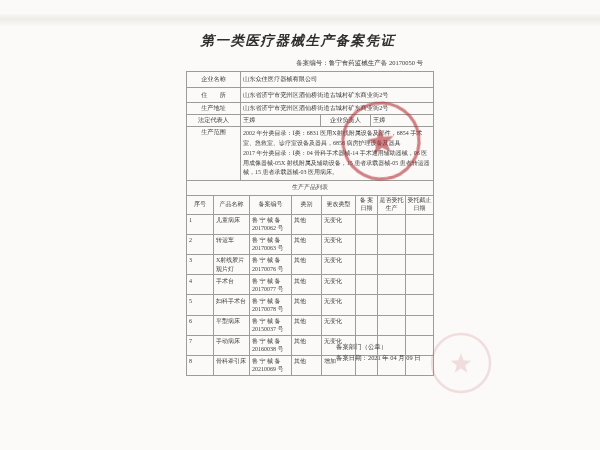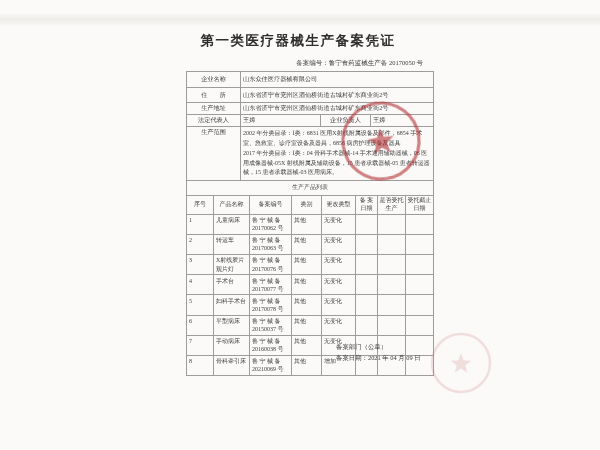--- a/index.html
+++ b/index.html
@@ -13,21 +13,21 @@
     overflow:hidden;
   }
   .scan-band {
     position:absolute; left:0; top:14px; width:600px; height:12px;
     background:linear-gradient(#f7f6f3, #ebeae6 45%, #f9f8f5);
     opacity:.8;
   }
   .doc-title {
     position:absolute; left:0; top:32px; width:596px;
     text-align:center; font-size:13.5px; font-weight:bold;
-    letter-spacing:1.5px; color:#2e2e2e;
+    letter-spacing:1.5px; color:#2e2e2e;font-style:italic;
   }
   .record-no {
     position:absolute; left:186px; top:59px; width:247px;
     text-align:right; padding-right:10px; font-size:6.5px; color:#3a3a3a;
   }
   .tables { position:absolute; left:186px; top:71px; width:247px; }
   table { border-collapse:collapse; table-layout:fixed; width:247px; background:transparent; }
   td,th {
     border:1px solid #9e9c98; font-weight:normal;
     font-size:6.2px; line-height:1.35; color:#3c3c3c;

